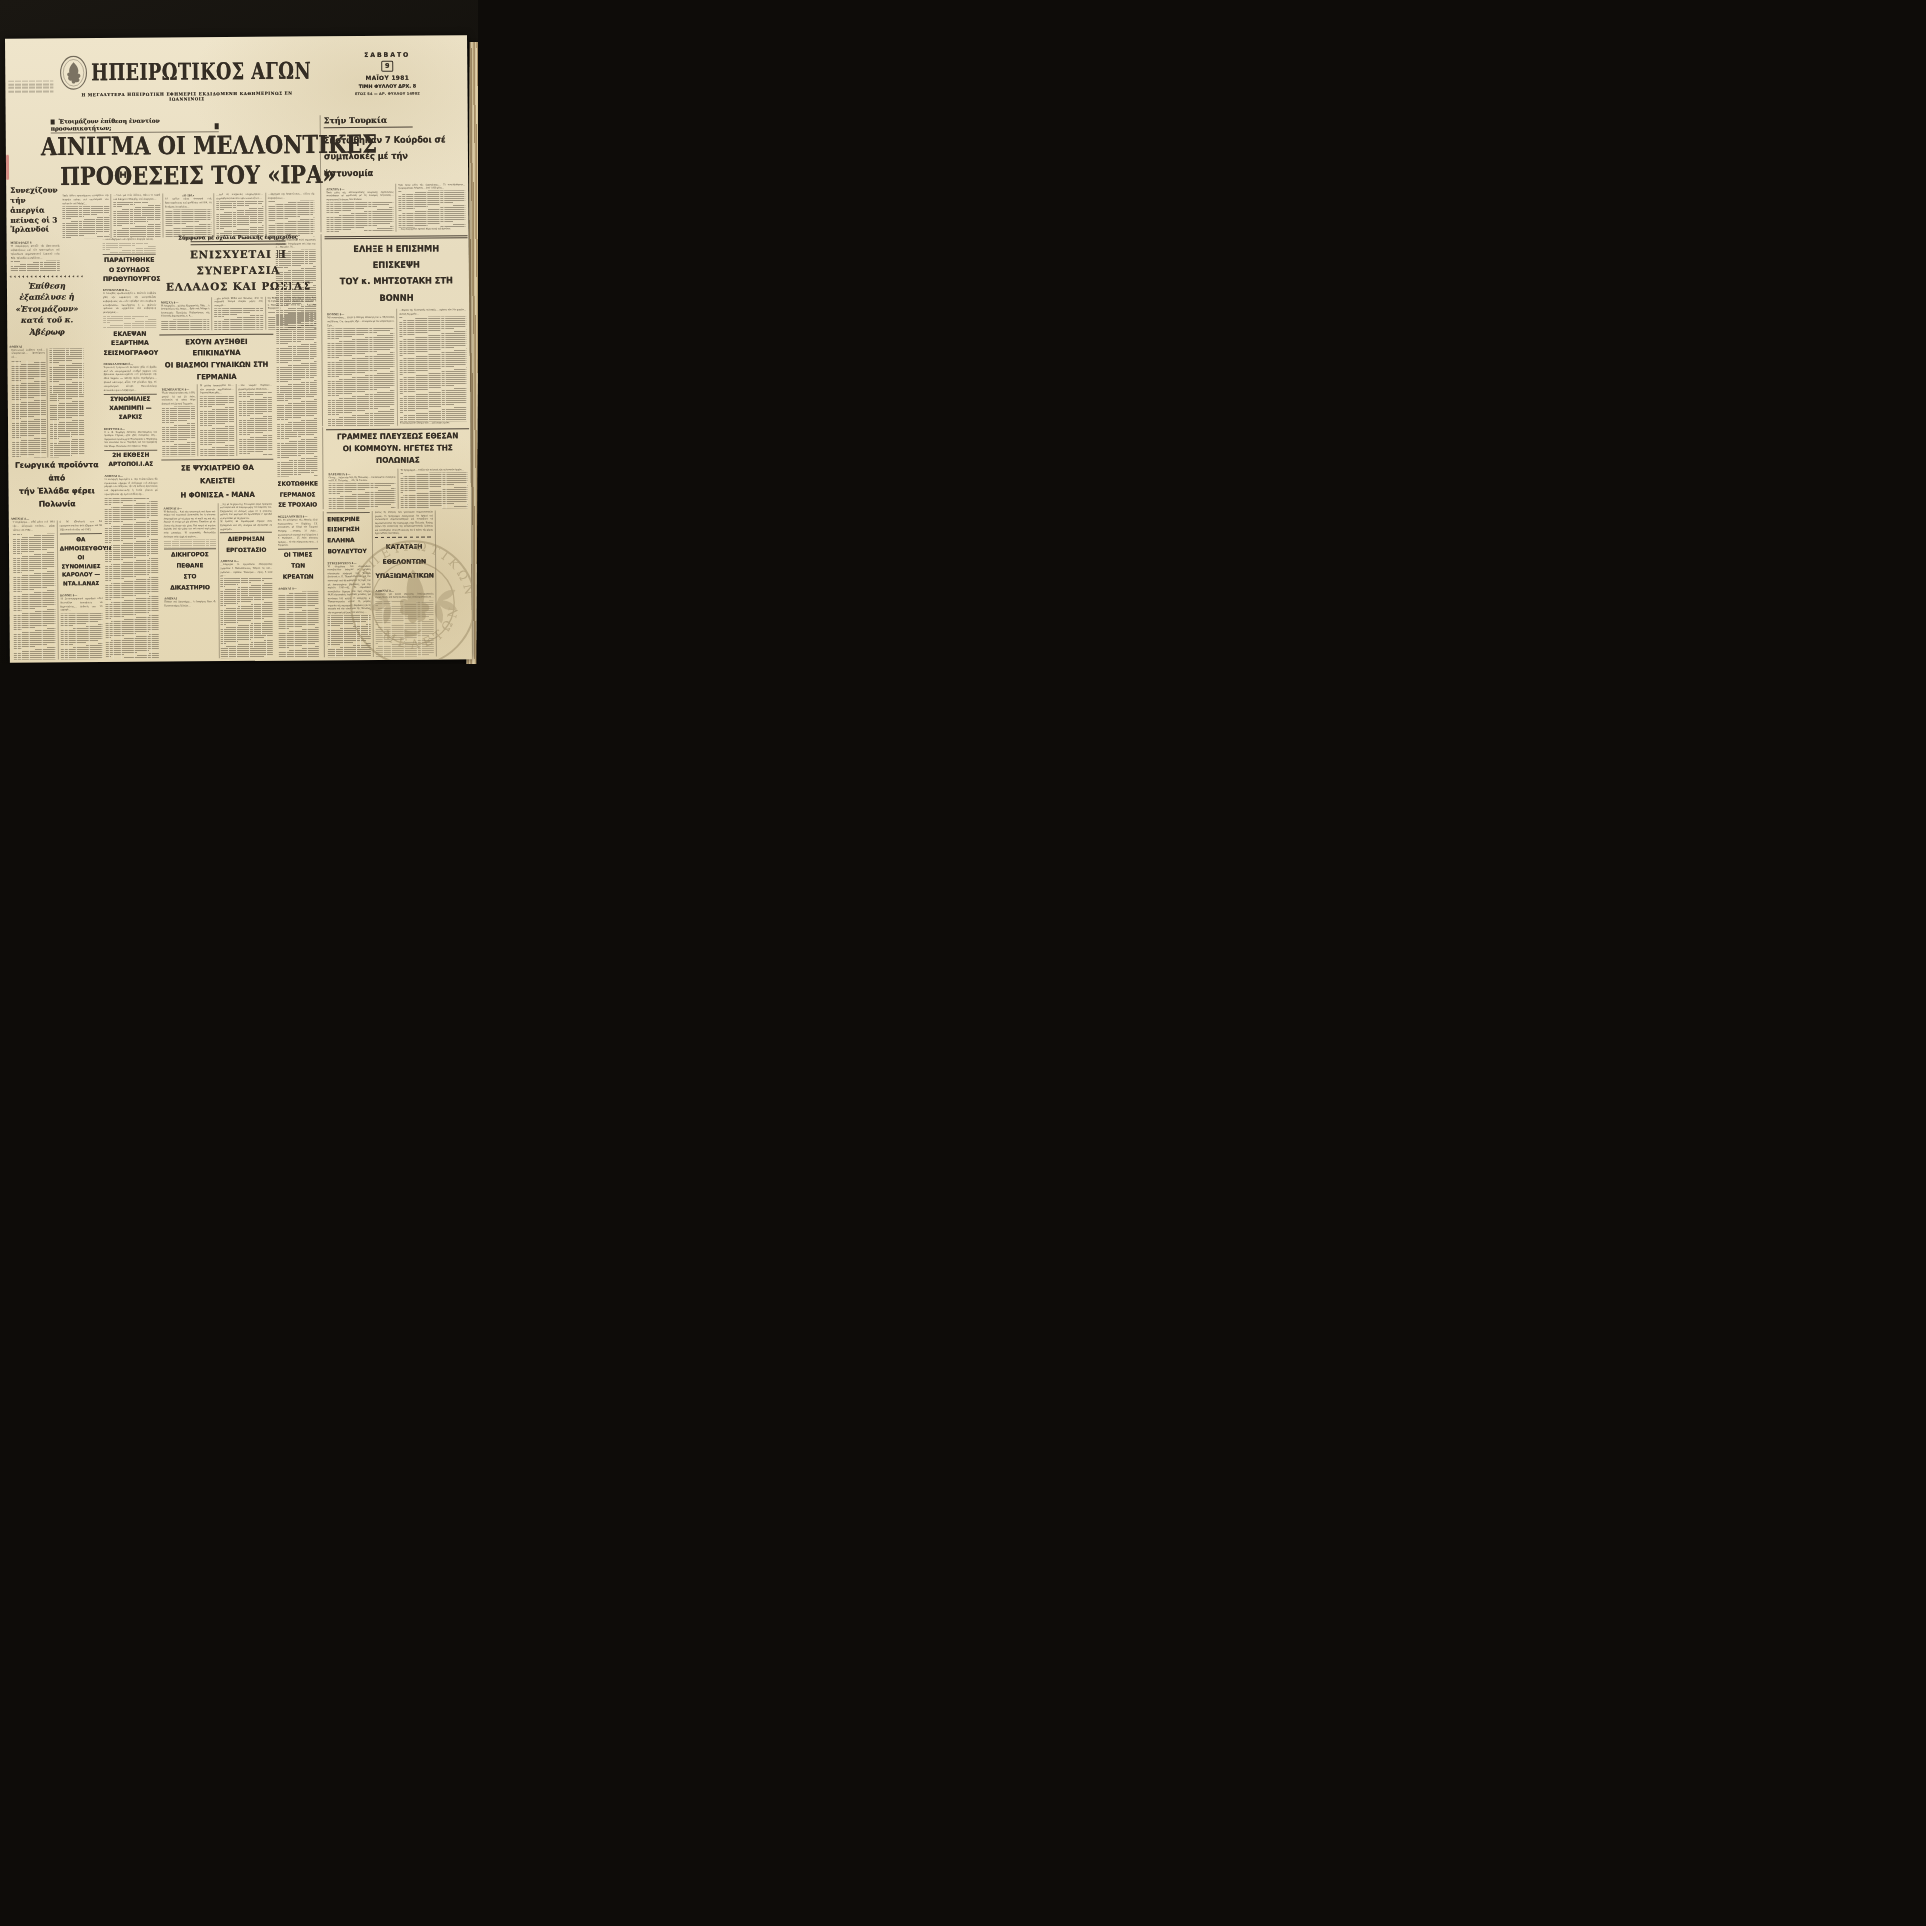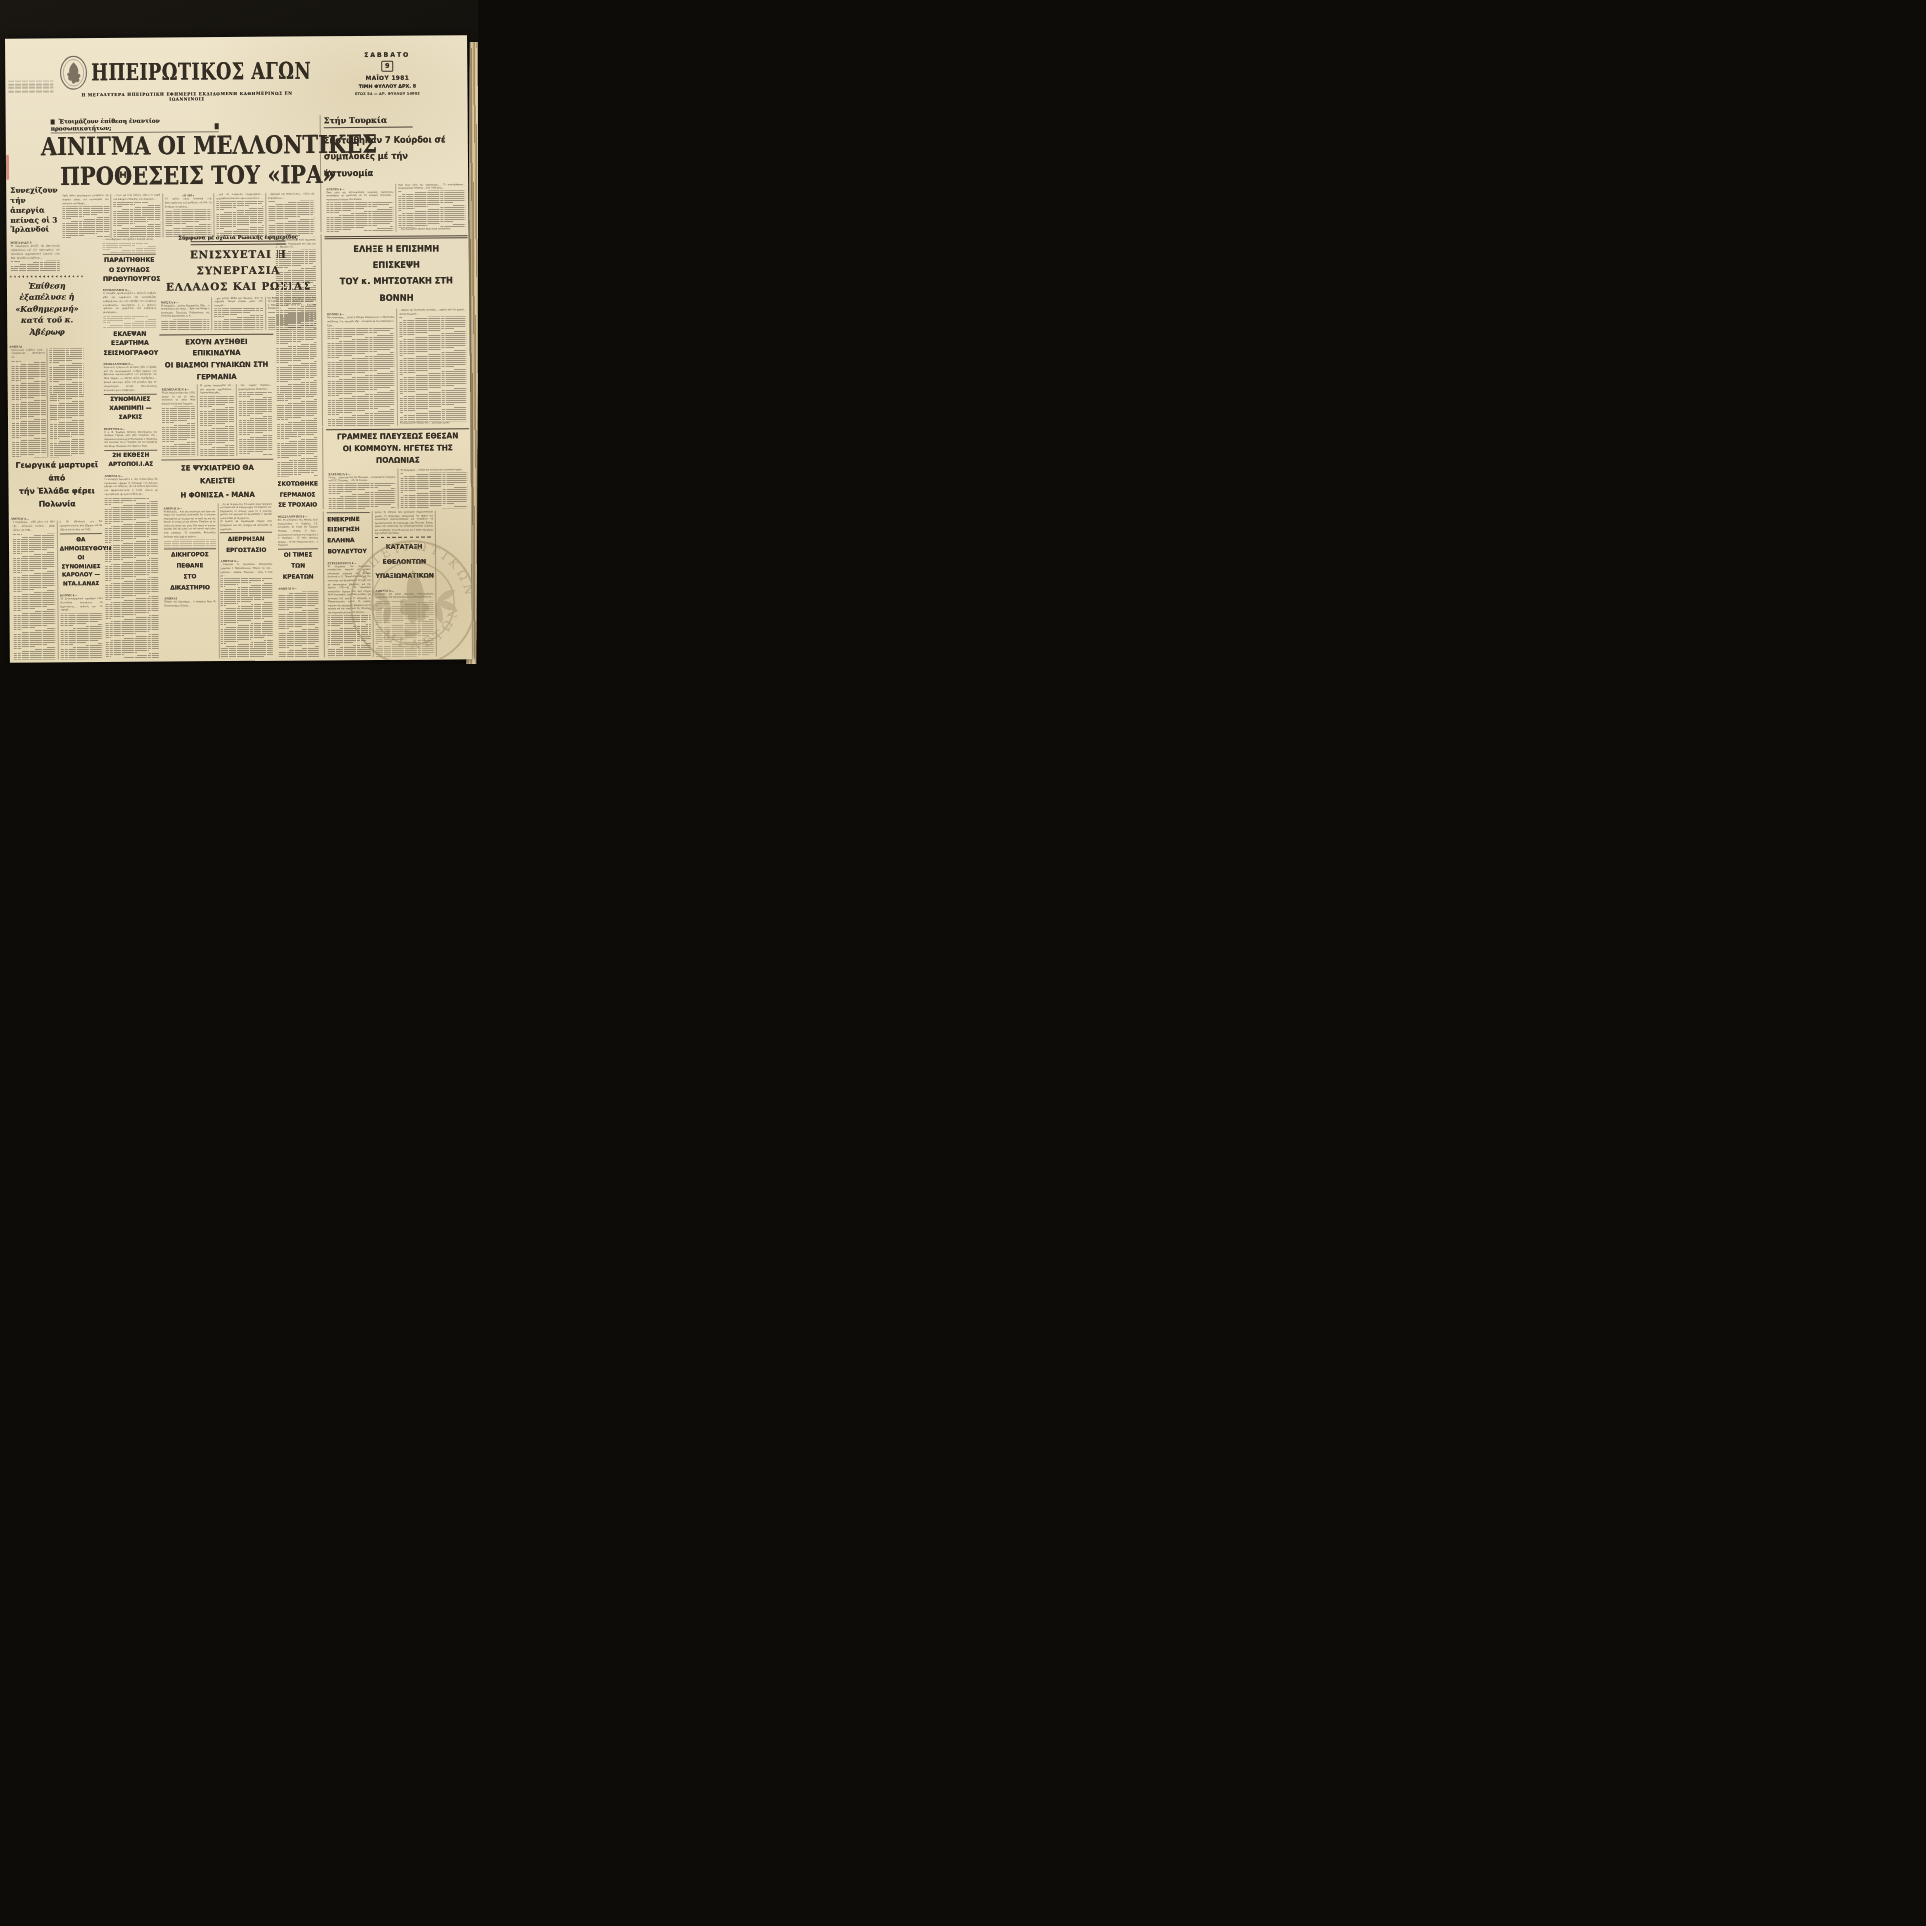--- a/index.html
+++ b/index.html
@@ -122,36 +122,36 @@
 
     <div class="abs stack" style="left:4px;top:147px;width:49px;height:86px;">
       <div class="h-serif dist" style="font-size:7.3px;line-height:1.35;">Συνεχίζουν τήν ἀπεργία πείνας οἱ 3 Ἰρλανδοί</div>
       <div style="margin-top:3.1px;"><span class="dl">ΜΠΕΛΦΑΣΤ 8</span></div>
       <div class="bt">Ἡ ἀναμέτρηση μεταξύ τῆς βρεττανικῆς κυβερνήσεως καί τῶν κρατουμένων τοῦ Ἰρλανδικοῦ Δημοκρατικοῦ Στρατοῦ στήν Βόρ. Ἰρλανδία συνεχίζεται…</div>
       <div class="fill"></div>
     </div>
 
     <div class="abs stack" style="left:1.9px;top:236px;width:76px;height:183px;">
       <div class="rule-wavy"></div>
-      <div class="h-serif dist ctr" style="font-size:7.7px;font-style:italic;line-height:1.5;margin-top:1.5px;">Ἐπίθεση ἐξαπέλυσε ἡ «Καθημερινή» κατά τοῦ κ. Ἀβέρωφ</div>
+      <div class="h-serif dist ctr" style="font-size:7.7px;font-style:italic;line-height:1.5;margin-top:1.5px;">Ἐπίθεση ἐξαπέλυσε ἡ «Ἑτοιμάζουν» κατά τοῦ κ. Ἀβέρωφ</div>
       <div style="margin-top:3.1px;"><span class="dl">ΑΘΗΝΑΙ</span></div>
       <div class="colrow" style="flex:1;">
         <div class="c stack">
           <div class="bt">Προσωπική ἐπίθεση κατά… πλευροκοπεῖ… ἀρνούμενος νά…</div>
           <div class="fill"></div>
         </div>
         <div class="c stack">
           <div class="fill"></div>
         </div>
       </div>
     </div>
 
     <div class="abs stack" style="left:1.9px;top:420px;width:93px;height:201px;">
       <div class="h-sans dist ctr" style="font-size:7.7px;line-height:1.7;">
-        <div>Γεωργικά μαρτυρεῖ ἀπό</div>
+        <div>Γεωργικά προϊόντα ἀπό</div>
         <div>τήν Ἑλλάδα φέρει Πολωνία</div>
       </div>
       <div style="margin:2.3px 0 0.8px;"><span class="dl">ΑΘΗΝΑΙ 8—</span></div>
       <div class="colrow" style="flex:1;">
         <div class="c stack">
           <div class="bt">Ὑπογράφηκε… φθεῖ μέσα στό 1981 τήν… ἑλληνικές πατάτες… μέχρι τέλους τοῦ 1982…</div>
           <div class="fill"></div>
         </div>
         <div class="c stack">
           <div class="bt">ἡ δέ ἐξόφλησή των θά πραγματοποιεῖται ἀνά ἑξάμηνο καί θά λήξει κατά τά τέλη τοῦ 1985.</div>

